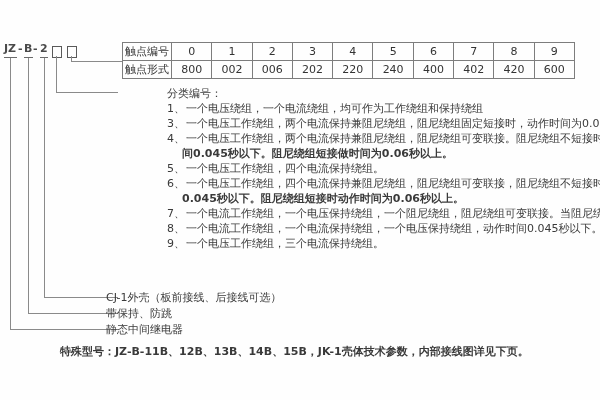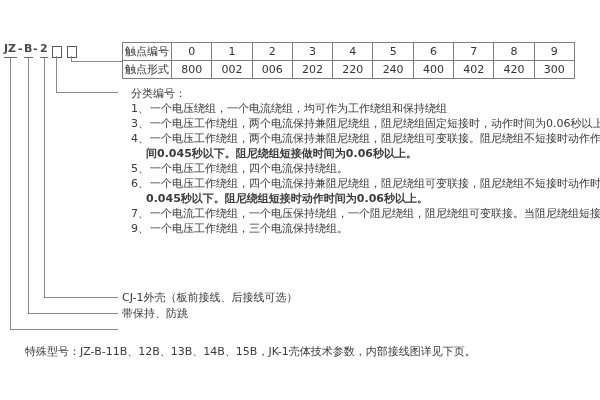--- a/index.html
+++ b/index.html
@@ -16,26 +16,26 @@
   .tick{position:absolute;height:1px;background:#6a6a6a;}
   
   table.ctable{position:absolute;left:122px;top:42px;border-collapse:collapse;table-layout:fixed;width:453px;}
   table.ctable td{
     border:1px solid #7d7d7d;height:17px;text-align:center;vertical-align:middle;
     font-size:11px;color:#333;padding:0;line-height:11px;white-space:nowrap;overflow:hidden;
   }
   table.ctable td.lbl{width:48px;}
   
   .cl{position:absolute;left:131px;top:86px;width:462px;font-size:11px;line-height:15px;color:#3a3a3a;}
-  .cl-line{white-space:nowrap;}
+  .cl-line{white-space:nowrap;margin-left:36px;}
   .cl-num{display:inline-block;width:19px;}
   .cl-cont{padding-left:15px;font-weight:bold;}
   
-  .seg-label{position:absolute;left:122px;font-size:11px;line-height:13px;color:#3a3a3a;white-space:nowrap;}
-  .footnote{position:absolute;left:25px;top:344px;font-size:11px;color:#3a3a3a;white-space:nowrap;}
+  .seg-label{position:absolute;left:106px;font-size:11px;line-height:13px;color:#3a3a3a;white-space:nowrap;}
+  .footnote{position:absolute;left:60px;top:344px;font-size:11px;color:#3a3a3a;white-space:nowrap;font-weight:bold;}
 </style>
 </head>
 <body>
 
 <div class="page">
 
   <span class="mc" style="left:4px;top:42px">JZ</span>
   <span class="mc" style="left:18px;top:42px">-</span>
   <span class="mc" style="left:24px;top:42px">B</span>
   <span class="mc" style="left:33px;top:42px">-</span>
@@ -81,21 +81,21 @@
       <td class="lbl">触点形式</td>
       <td>800</td>
       <td>002</td>
       <td>006</td>
       <td>202</td>
       <td>220</td>
       <td>240</td>
       <td>400</td>
       <td>402</td>
       <td>420</td>
-      <td>300</td>
+      <td>600</td>
     </tr>
   </tbody>
     </table>
 
   <div class="cl">
     <div class="cl-line">分类编号：</div>
 
     <div class="cl-line">
       <span class="cl-num">1、</span><span>一个电压绕组，一个电流绕组，均可作为工作绕组和保持绕组</span>
     </div>
@@ -110,22 +110,26 @@
       <span class="cl-num">5、</span><span>一个电压工作绕组，四个电流保持绕组。</span>
     </div>
     <div class="cl-line">
       <span class="cl-num">6、</span><span>一个电压工作绕组，四个电流保持兼阻尼绕组，阻尼绕组可变联接，阻尼绕组不短接时动作时间</span>
     </div>
     <div class="cl-line cl-cont">0.045秒以下。阻尼绕组短接时动作时间为0.06秒以上。</div>
     <div class="cl-line">
       <span class="cl-num">7、</span><span>一个电流工作绕组，一个电压保持绕组，一个阻尼绕组，阻尼绕组可变联接。当阻尼绕组短接时</span>
     </div>
     <div class="cl-line">
+      <span class="cl-num">8、</span><span>一个电流工作绕组，一个电流保持绕组，一个电压保持绕组，动作时间0.045秒以下。</span>
+    </div>
+    <div class="cl-line">
       <span class="cl-num">9、</span><span>一个电压工作绕组，三个电流保持绕组。</span>
     </div>
   </div>
 
   <div class="seg-label" style="top:291px">CJ-1外壳（板前接线、后接线可选）</div>
   <div class="seg-label" style="top:307px">带保持、防跳</div>
+  <div class="seg-label" style="top:323px">静态中间继电器</div>
 
   <div class="footnote">特殊型号：JZ-B-11B、12B、13B、14B、15B，JK-1壳体技术参数，内部接线图详见下页。</div>
 
 </div>
 
 </body></html>

